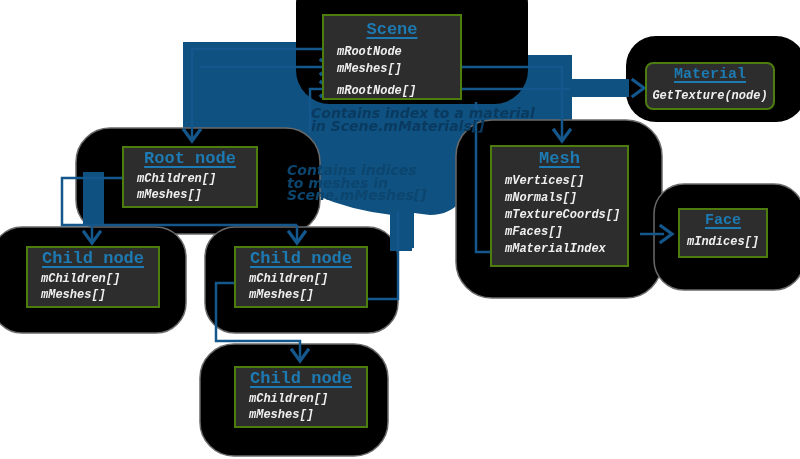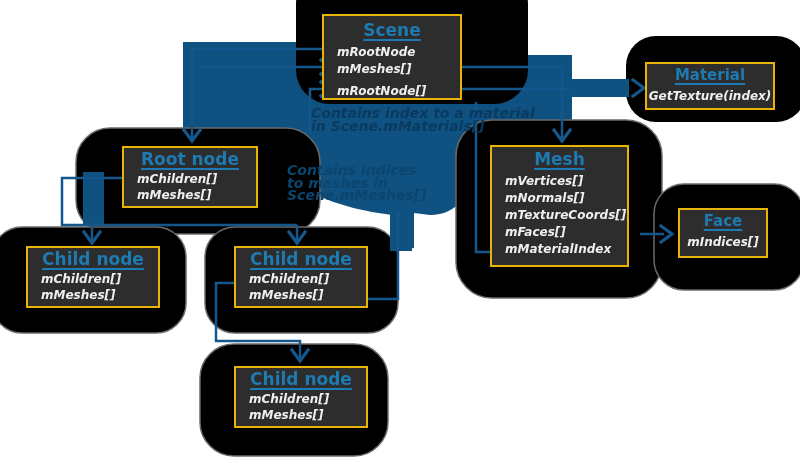--- a/index.html
+++ b/index.html
@@ -4,22 +4,23 @@
 <style>
   html,body{margin:0;padding:0;background:#ffffff;}
   .stage{
     position:relative;width:800px;height:459px;overflow:hidden;background:#ffffff;
     font-family:"DejaVu Sans","Liberation Sans",sans-serif;
   }
   .layer{position:absolute;left:0;top:0;}
   
   .box{
     position:absolute;box-sizing:border-box;
-    background:#2d2d2d;border:2px solid #eab308;
+    background:#2d2d2d;border:2px solid #4d7c0f;
     color:#efefef;
+    font-family:Liberation Mono, monospace;
   }
   .box-title{
     display:block;text-align:center;
     font-weight:bold;font-size:17px;line-height:22px;
     color:#1d7ab2;text-decoration:underline;
     text-decoration-thickness:2px;text-underline-offset:3px;
     margin-top:3px;
   }
   .box-title.small{font-size:15px;line-height:20px;}
   .fields{margin:3px 0 0 0;padding:0 0 0 13px;list-style:none;}
@@ -102,24 +103,24 @@
 
   <div class="box" style="left:322px;top:14px;width:140px;height:86px;">
     <span class="box-title">Scene</span>
     <ul class="fields">
       <li>mRootNode</li>
       <li>mMeshes[]</li>
       <li class="gap">mRootNode[]</li>
     </ul>
   </div>
 
-  <div class="box" style="left:645px;top:62px;width:130px;height:48px;">
+  <div class="box" style="left:645px;top:62px;width:130px;height:48px;border-radius:8px;">
     <span class="box-title small" style="margin-top:1px;">Material</span>
     <ul class="fields centered">
-      <li>GetTexture(index)</li>
+      <li>GetTexture(node)</li>
     </ul>
   </div>
 
   <div class="box" style="left:490px;top:145px;width:139px;height:122px;">
     <span class="box-title" style="margin-top:1px;">Mesh</span>
     <ul class="fields">
       <li>mVertices[]</li>
       <li>mNormals[]</li>
       <li>mTextureCoords[]</li>
       <li>mFaces[]</li>

